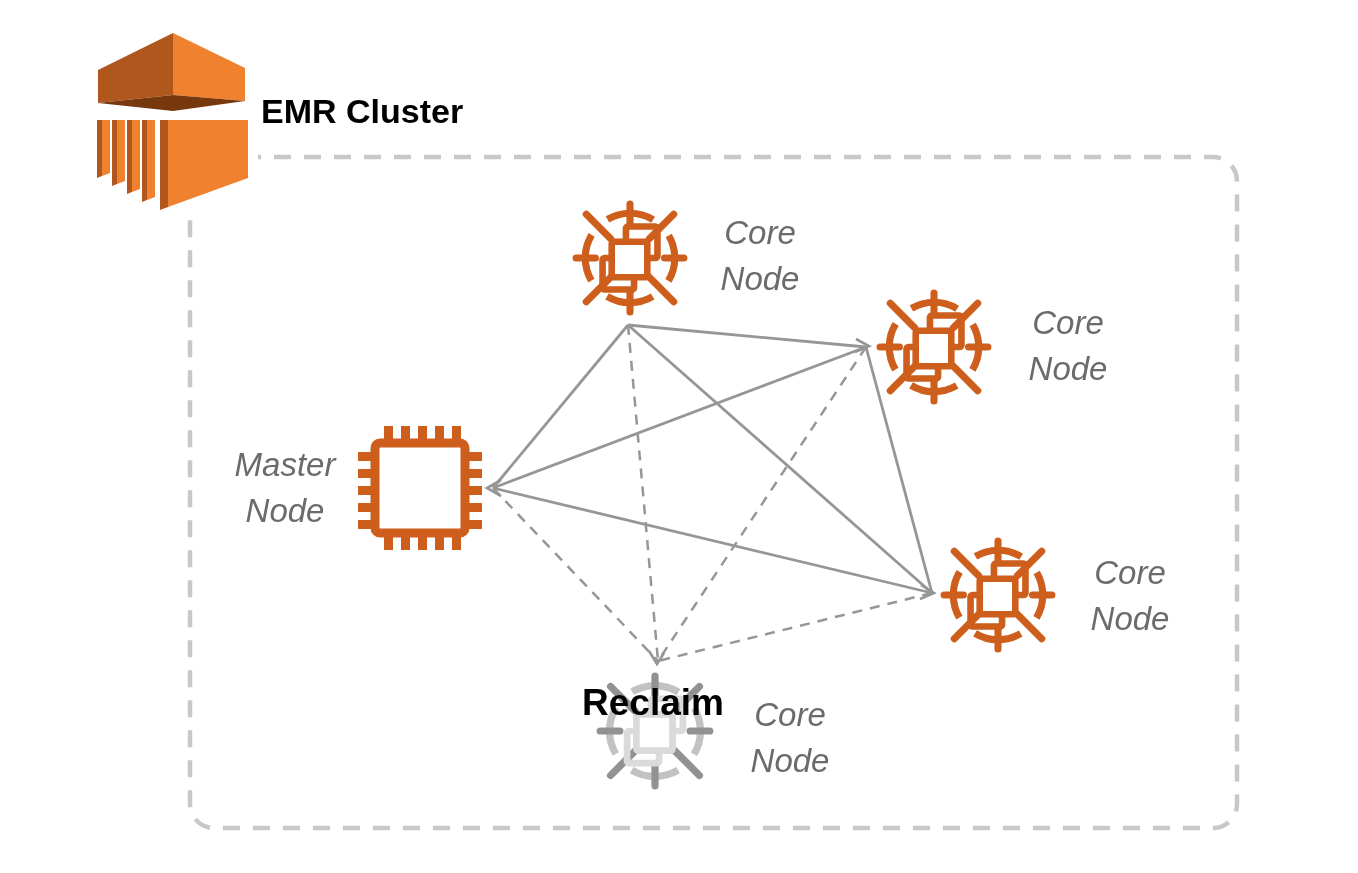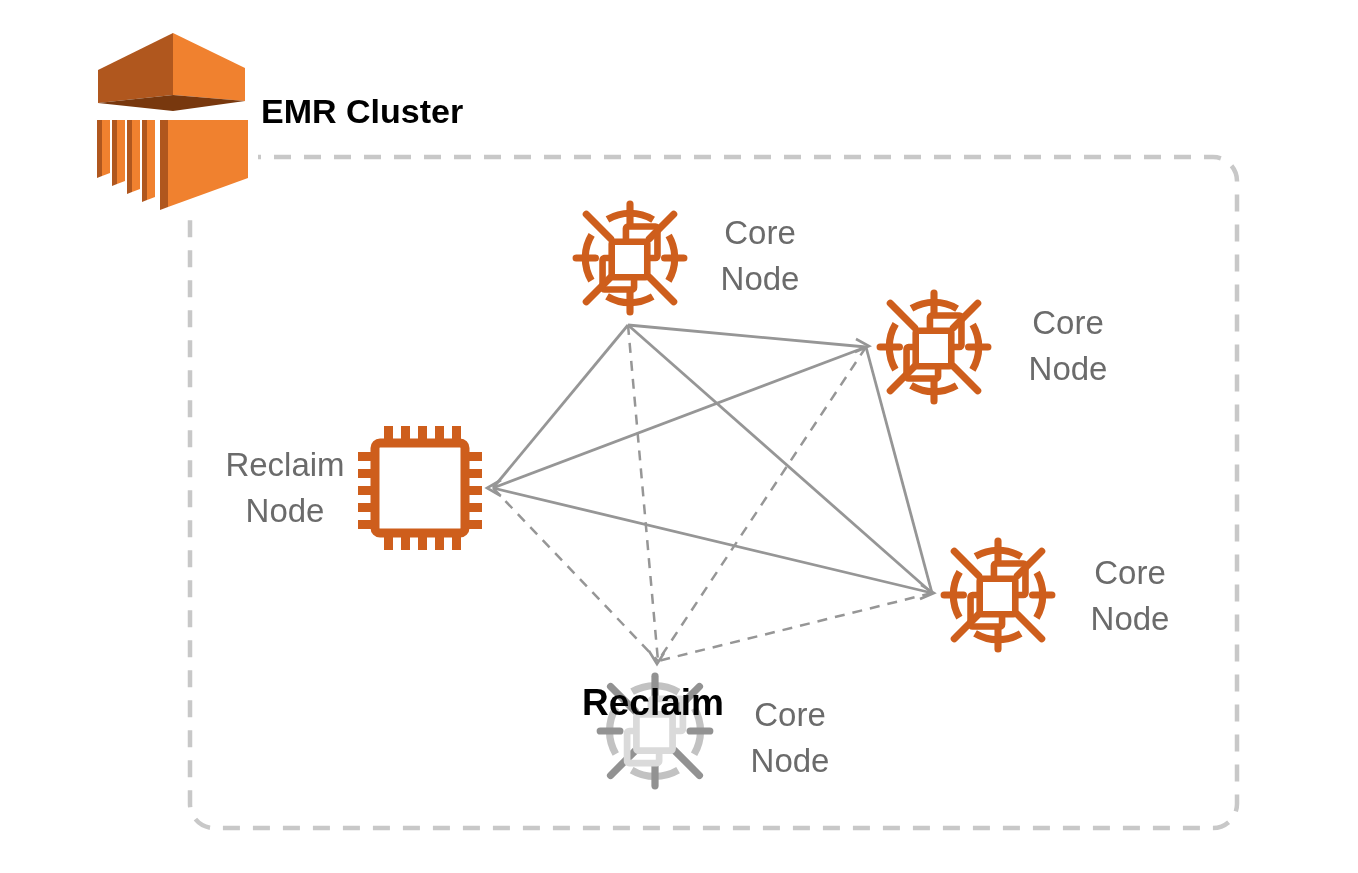--- a/index.html
+++ b/index.html
@@ -12,20 +12,21 @@
   }
   .layer{position:absolute;left:0;top:0;}
   .icon{position:absolute;}
   .node-label{
     position:absolute;
     color:var(--label,#6B6B6B);
     font-size:33px;
     line-height:46px;
     text-align:center;
     white-space:normal;
+    font-style:italic;
   }
   .diagram-title{
     position:absolute;
     left:261px;top:92px;
     color:var(--title,#000);
     font-size:34px;
     font-weight:bold;
     white-space:nowrap;
     text-align:center;
   }
@@ -140,21 +141,21 @@
 
   <svg class="icon" style="left:90px;top:25px" width="160" height="190">
     <use href="#sym-emr-logo"></use>
   </svg>
 
   <div class="diagram-title">EMR Cluster</div>
 
   <svg class="icon chip-icon" style="left:355px;top:423px" width="130" height="130">
     <use href="#sym-master-chip"></use>
   </svg>
-  <div class="node-label" style="left:215px;top:442px;width:140px">Reclaim Node</div>
+  <div class="node-label" style="left:215px;top:442px;width:140px">Master Node</div>
 
   <svg class="icon core-orange" style="left:569px;top:197px" width="122" height="122">
     <use href="#sym-core-node"></use>
   </svg>
   <div class="node-label" style="left:705px;top:210px;width:110px">Core Node</div>
 
   <svg class="icon core-orange" style="left:873px;top:286px" width="122" height="122">
     <use href="#sym-core-node"></use>
   </svg>
   <div class="node-label" style="left:1013px;top:300px;width:110px">Core Node</div>

